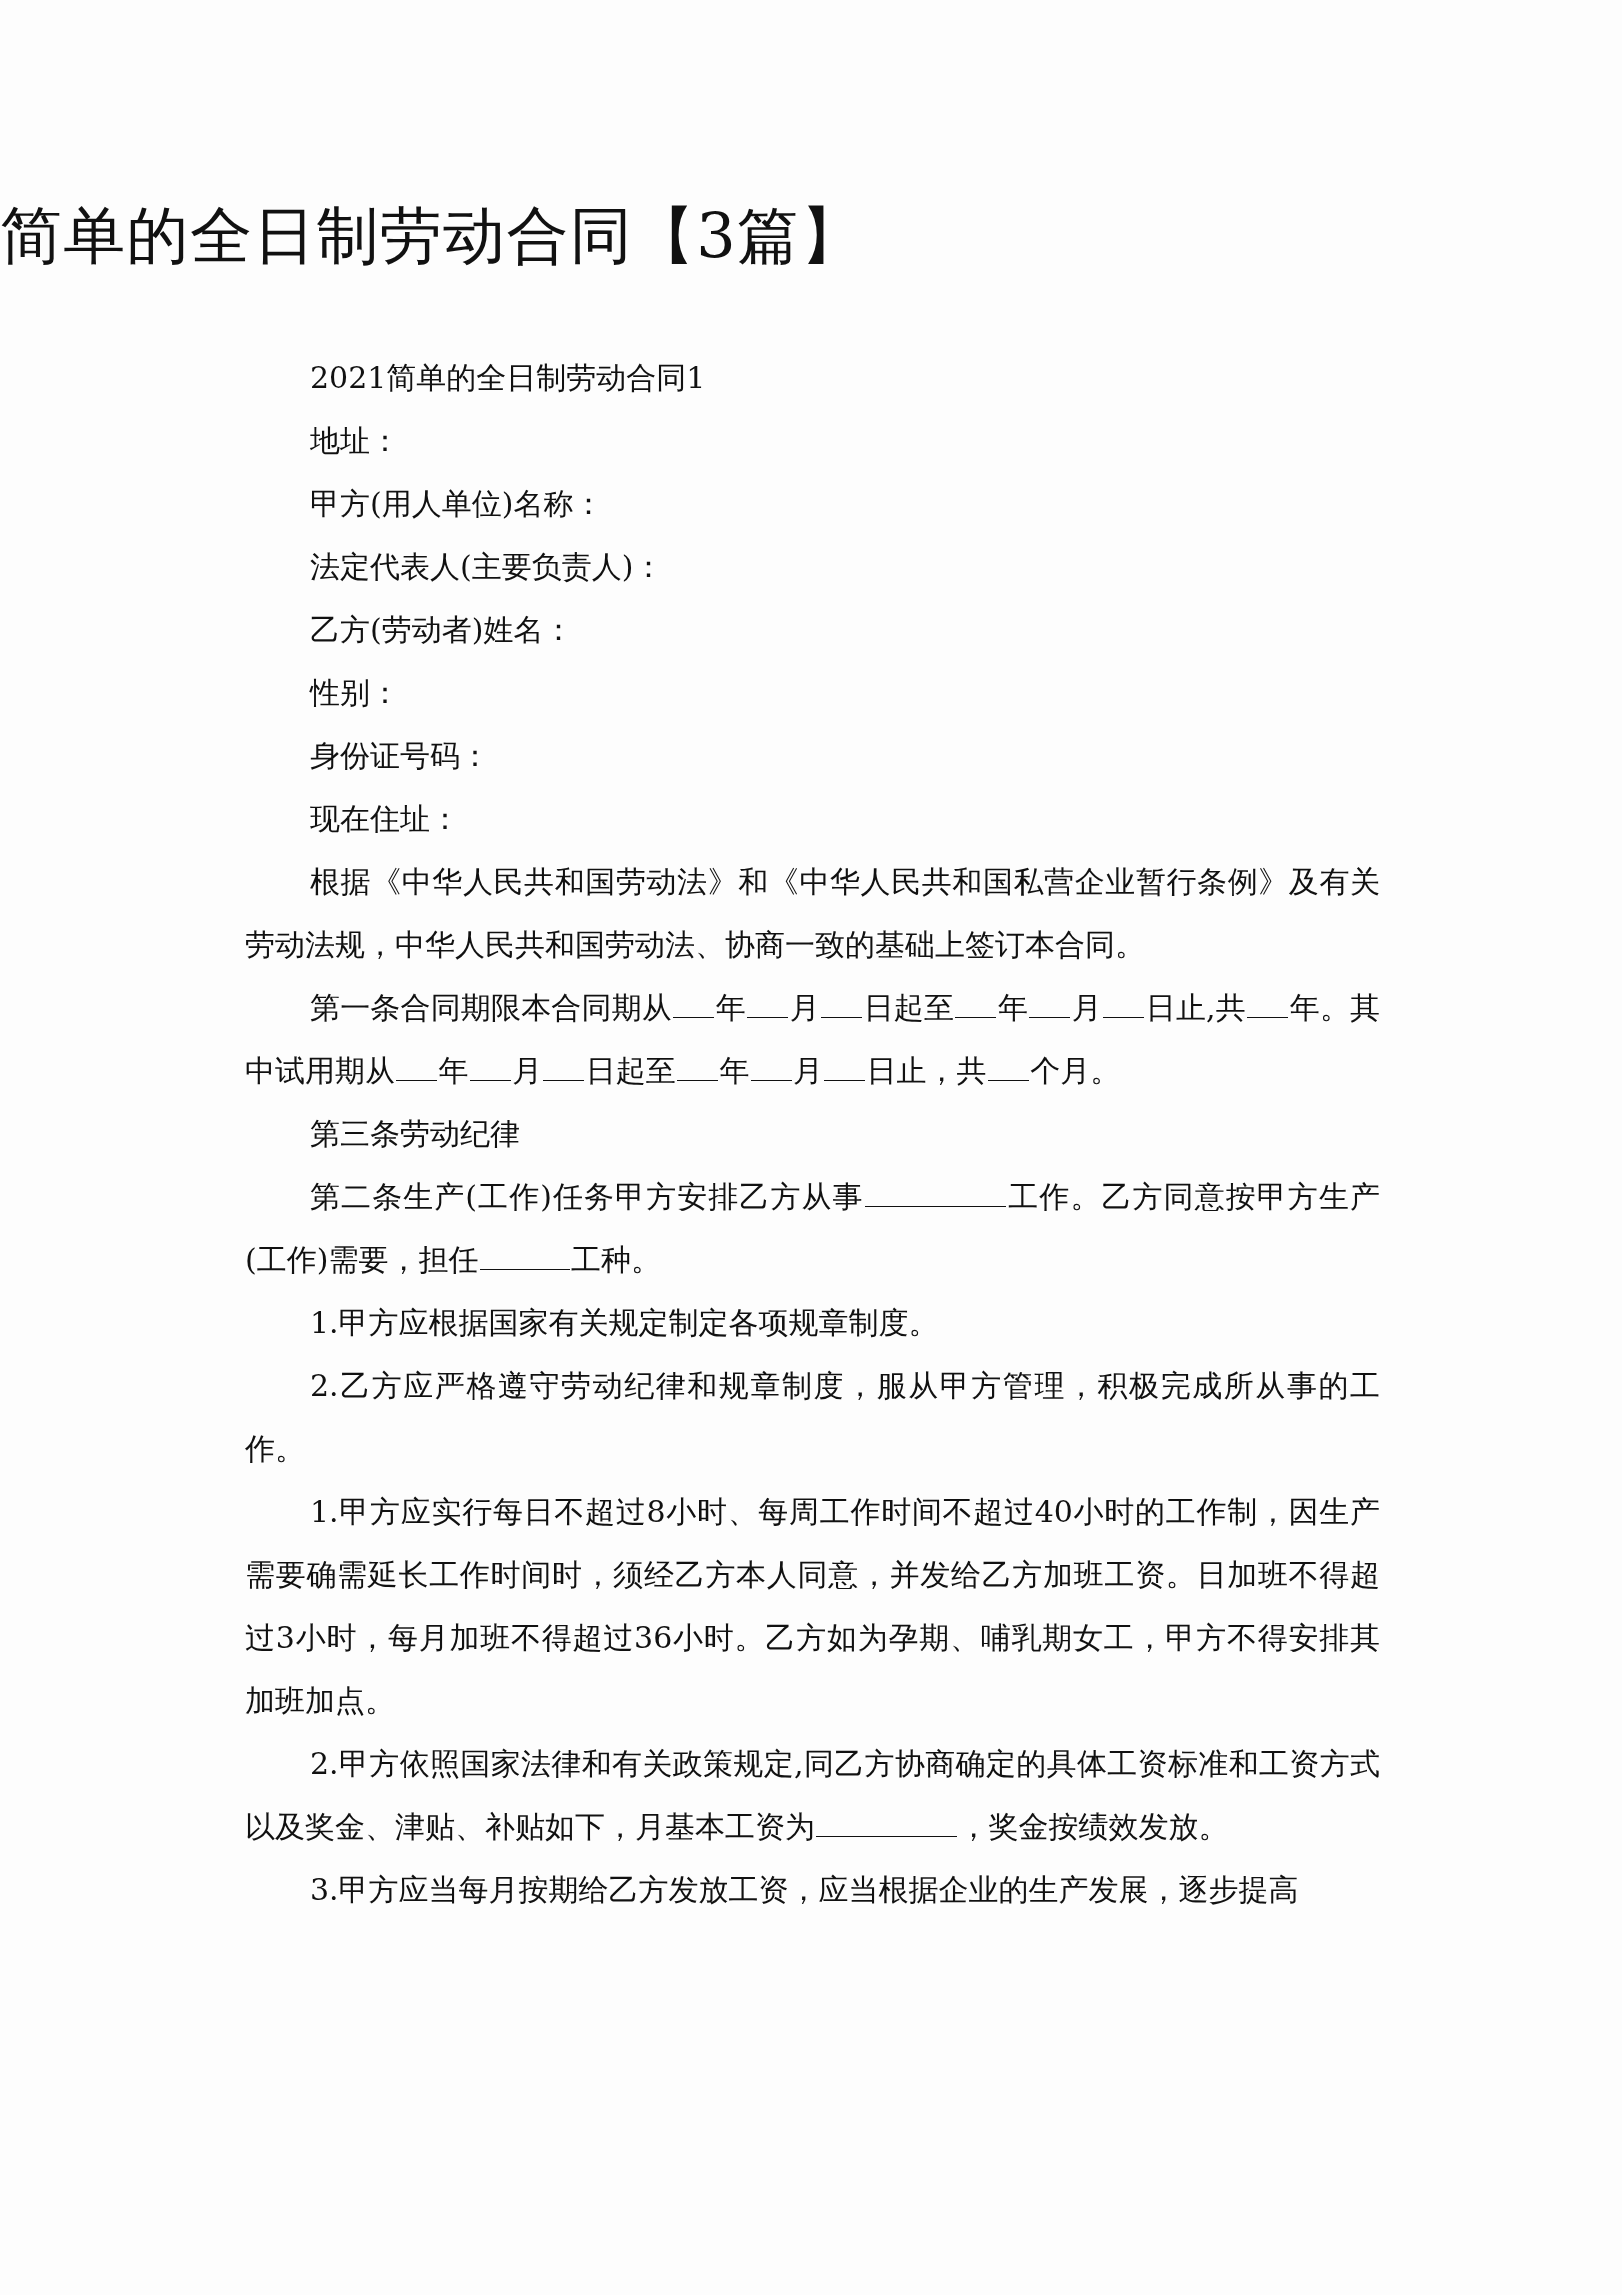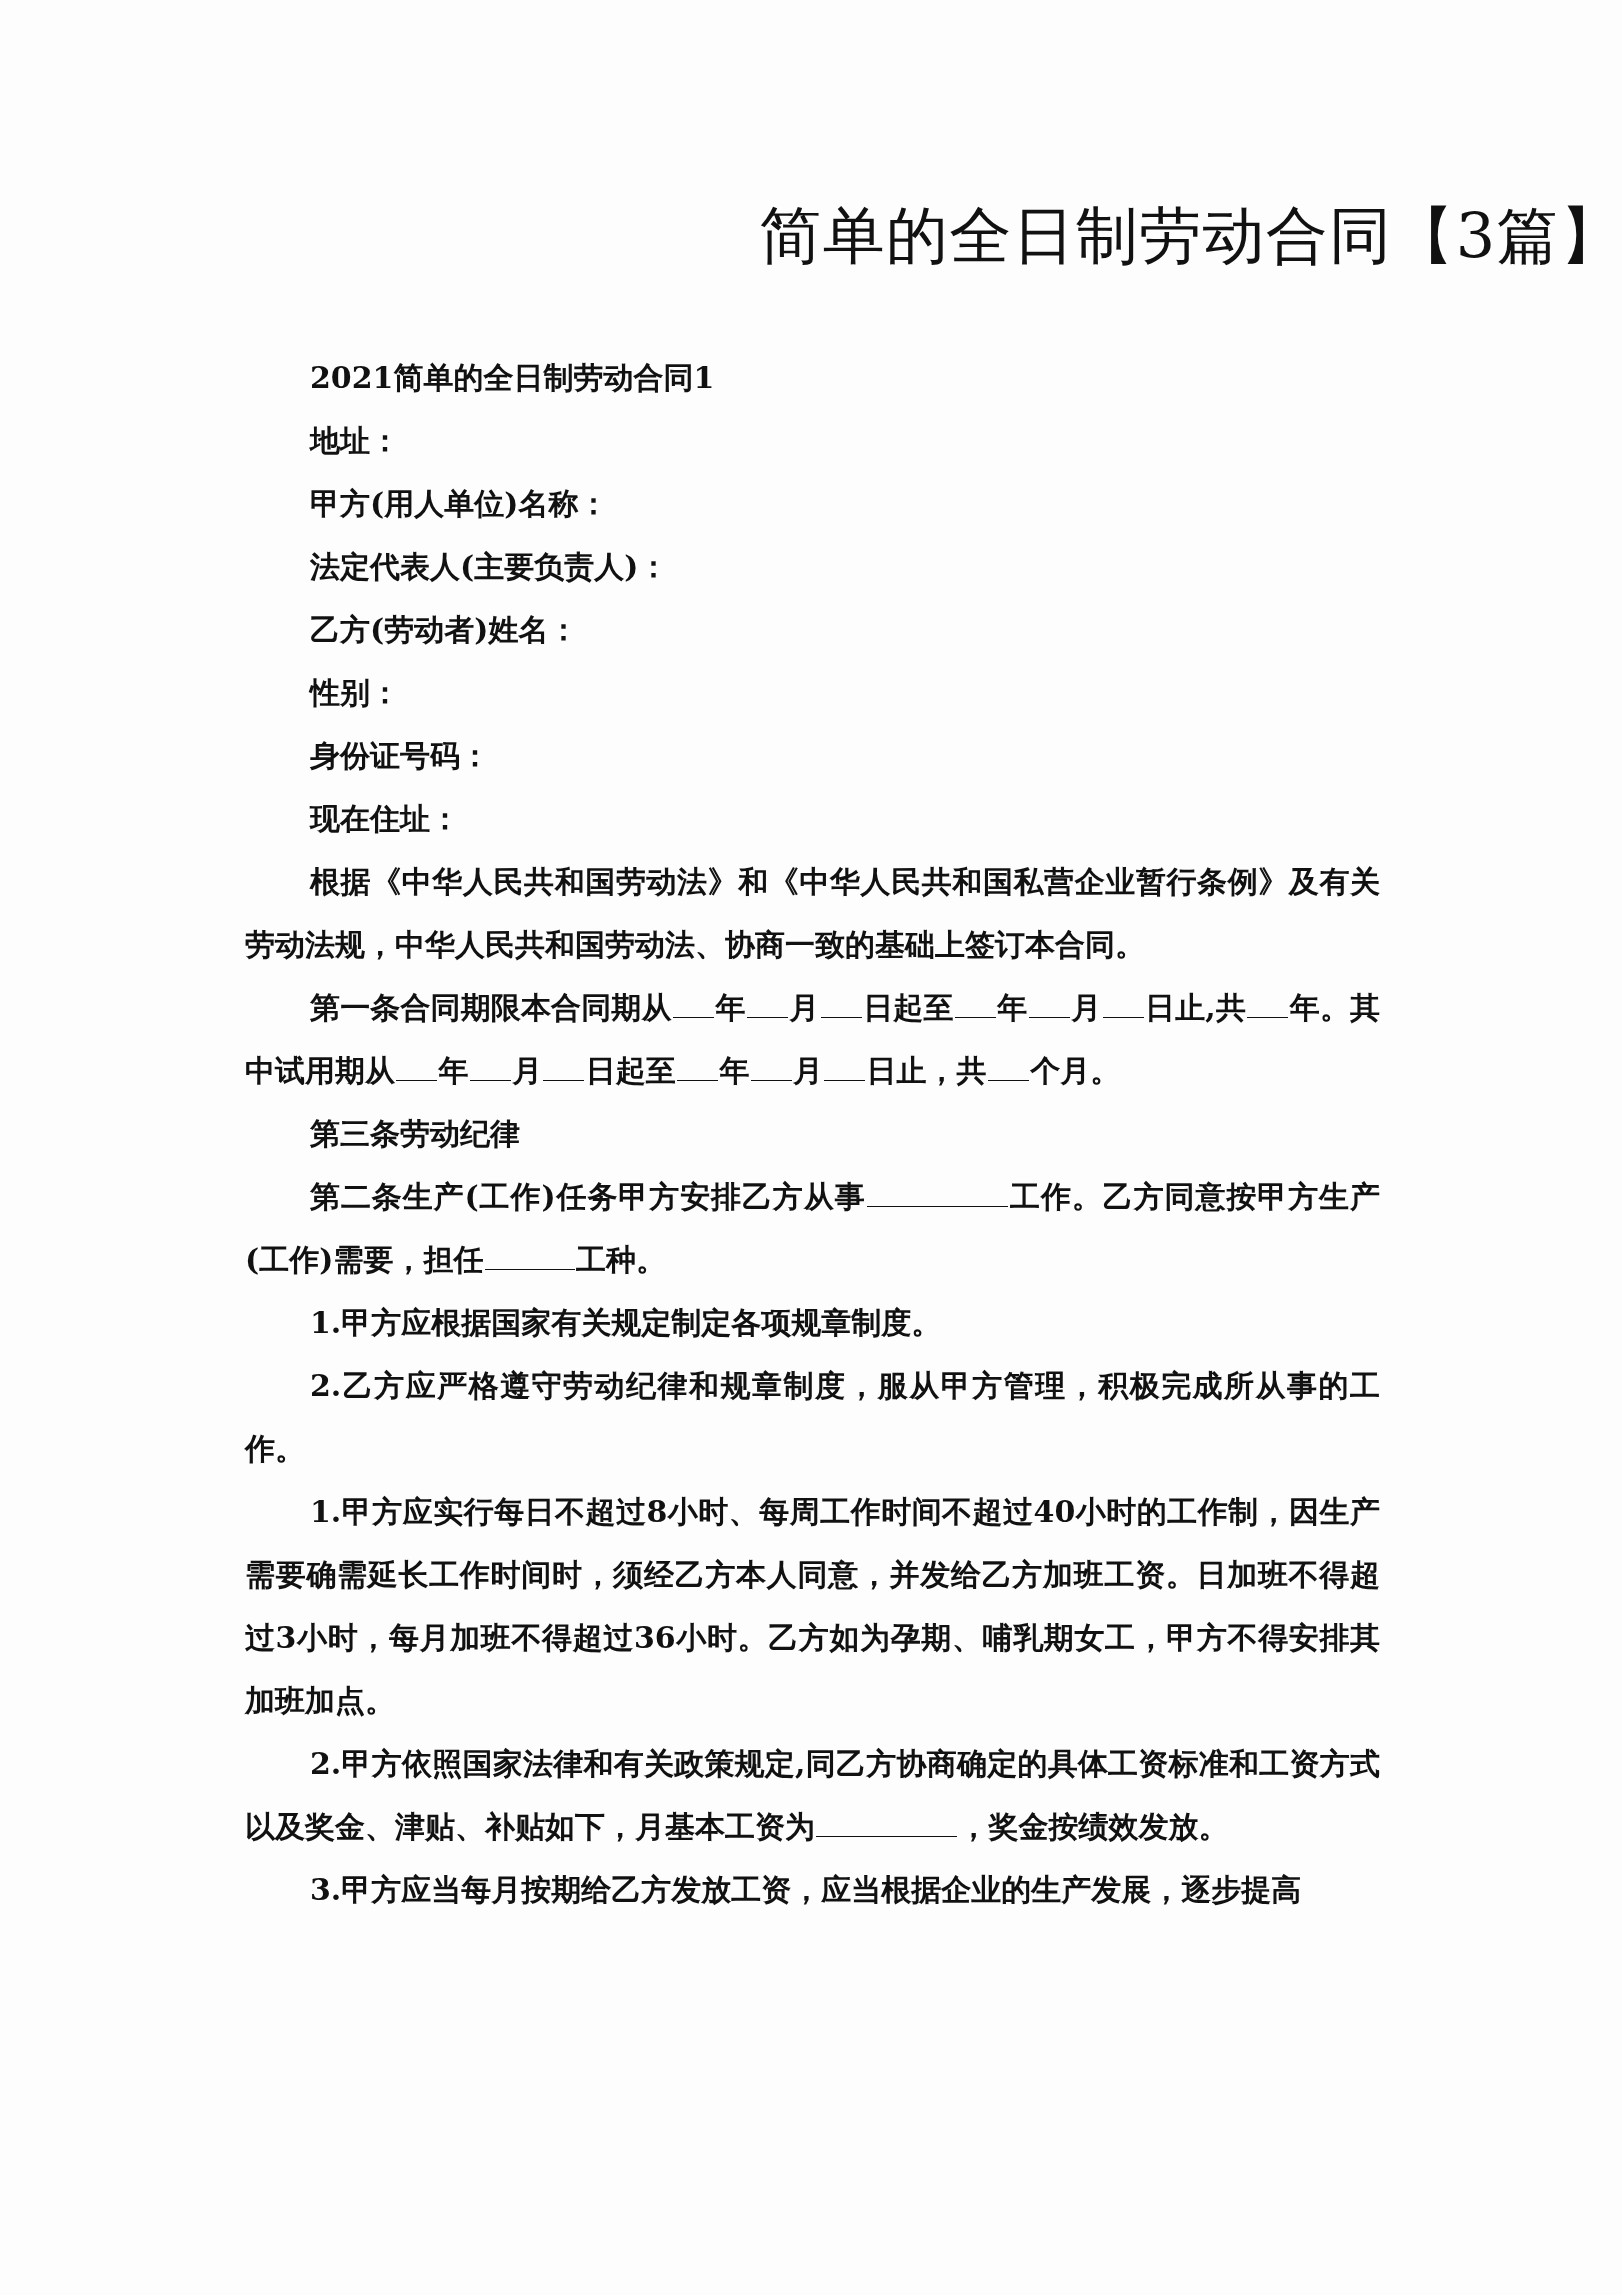--- a/index.html
+++ b/index.html
@@ -8,21 +8,21 @@
     background: #fdfdfd;
     font-family: "DejaVu Serif", "Liberation Serif", serif;
     color: #111;
     position: relative;
     overflow: hidden;
   }
   .title {
     position: absolute;
     left: 0; width: 1623px;
     top: 196px;
-    text-align: right;
+    text-align: left;
     font-size: 62px;
     line-height: 79px;
     letter-spacing: 1.3px;
     font-weight: normal;
     margin: 0;
   }
   .body {
     position: absolute;
     top: 346px;
     left: 245px;
@@ -30,21 +30,20 @@
     font-size: 30px;
     line-height: 63px;
   }
   .p {
     margin: 0;
     text-indent: 65px;
     text-align: justify;
     text-align-last: left;
     white-space: normal;
     word-break: break-all;
-    font-weight: bold;
   }
   .blank {
     display: inline-block;
     border-bottom: 1.3px solid #111;
     height: 26px;
     vertical-align: baseline;
     margin: 0 1.3px;
   }
   .b3 { width: 41px; }
   .b9 { width: 141px; }

